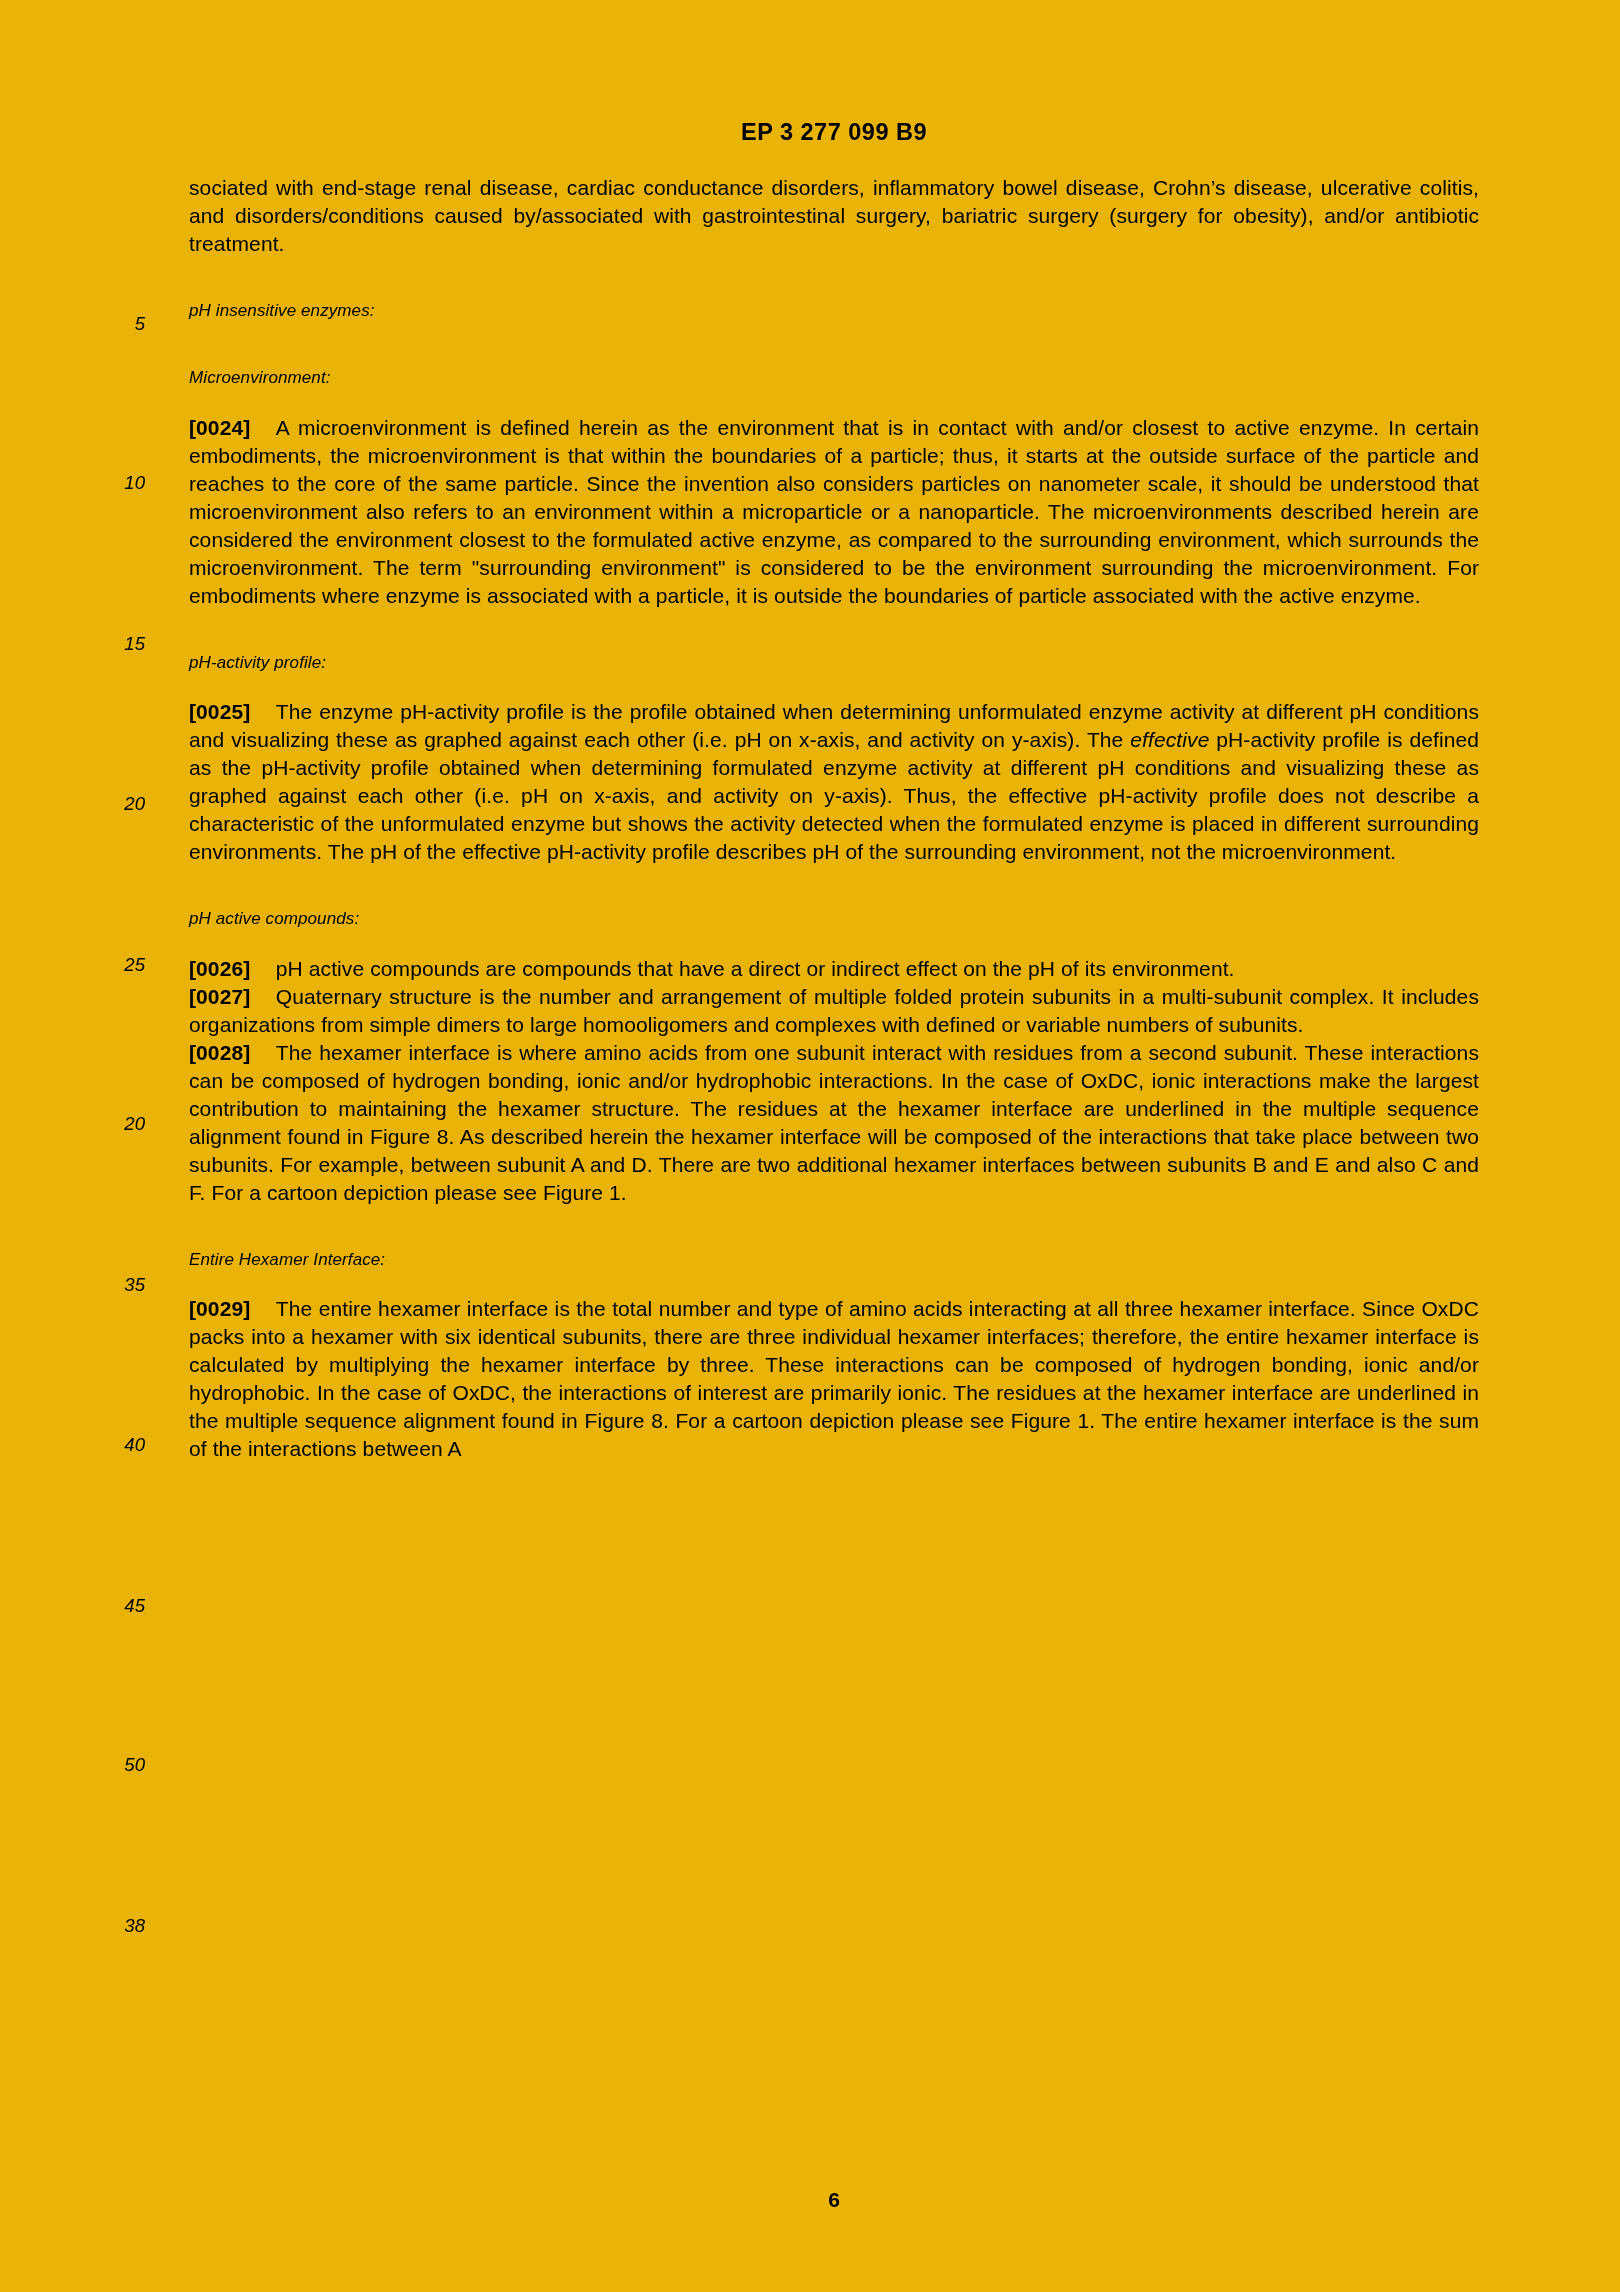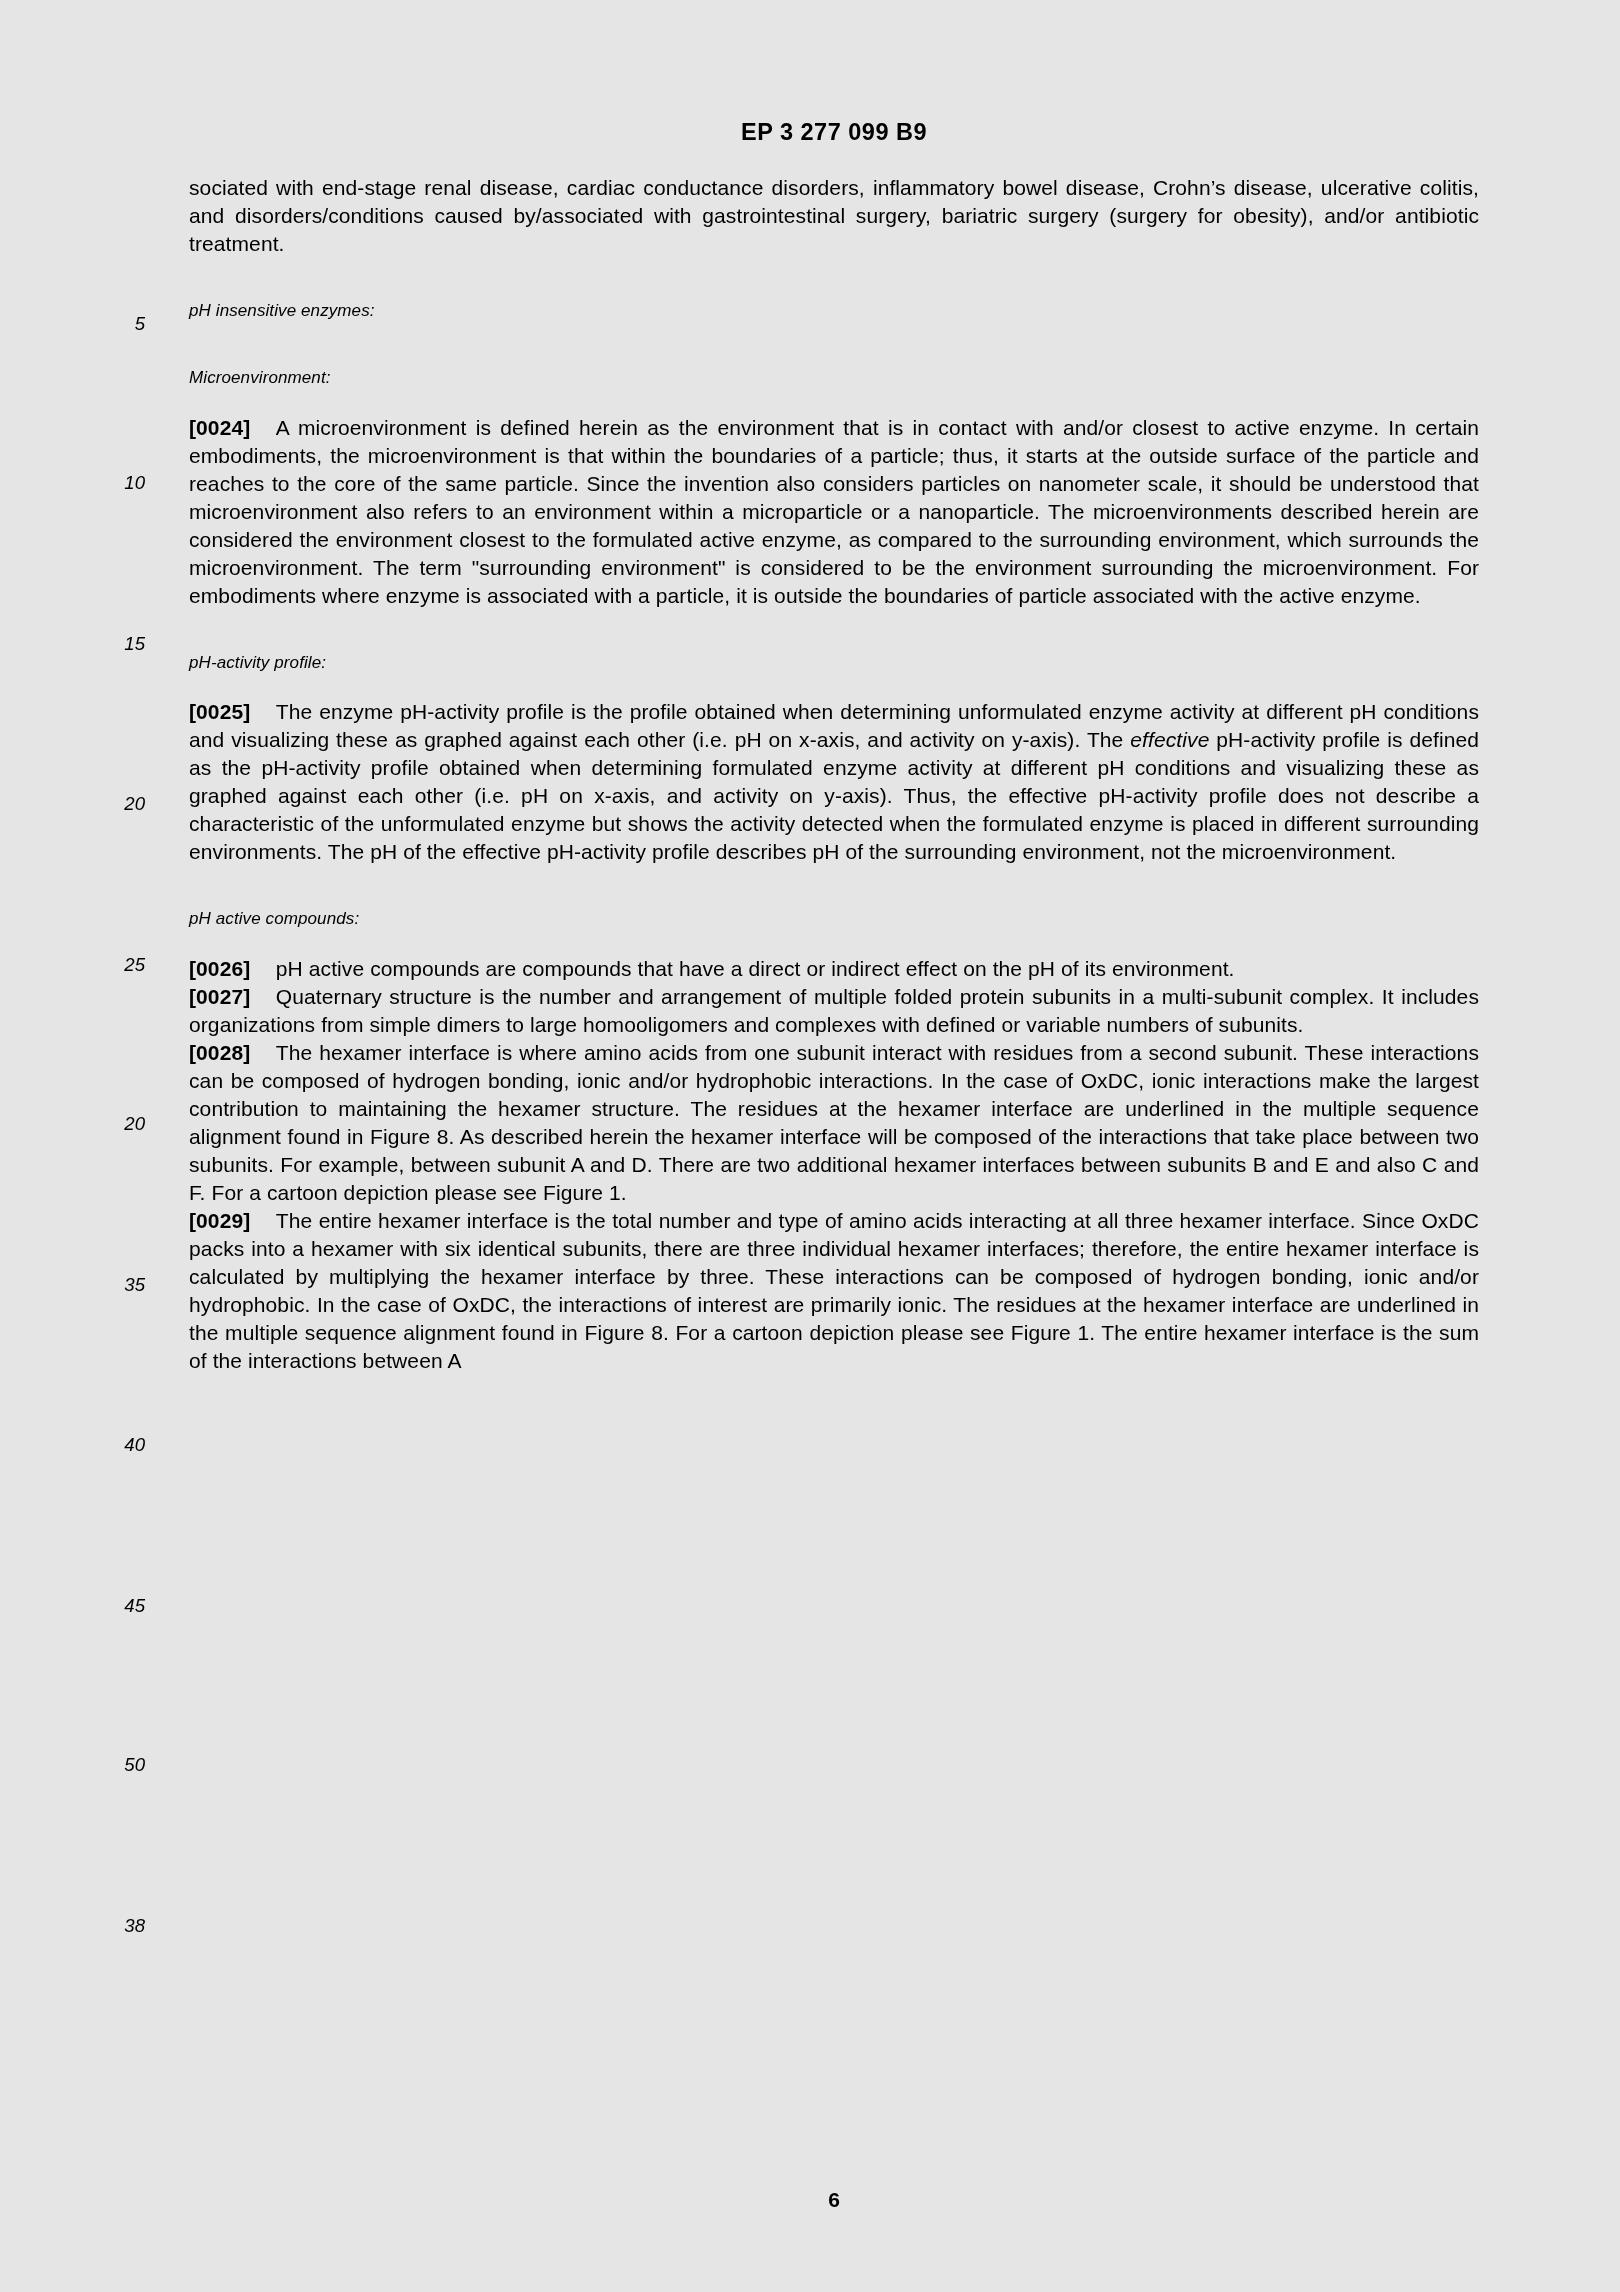--- a/index.html
+++ b/index.html
@@ -4,21 +4,21 @@
 <style>
   html, body {
     margin: 0;
     padding: 0;
     background: #ffffff;
   }
   .page {
     position: relative;
     width: 1620px;
     height: 2293px;
-    background: #e5e5e5;
+    background: #eab308;
     font-family: "Liberation Sans", sans-serif;
     color: #000000;
     overflow: hidden;
   }
   .header {
     position: absolute;
     top: 119px;
     left: 189px;
     width: 1290px;
     text-align: center;
@@ -101,20 +101,21 @@
     <h2 class="sec-heading">pH-activity profile:</h2>
     <p class="body-para"><span class="para-tag">[0025]</span><span>The enzyme pH-activity profile is the profile obtained when determining unformulated enzyme activity at different pH conditions and visualizing these as graphed against each other (i.e. pH on x-axis, and activity on y-axis). The </span><i>effective</i><span> pH-activity profile is defined as the pH-activity profile obtained when determining formulated enzyme activity at different pH conditions and visualizing these as graphed against each other (i.e. pH on x-axis, and activity on y-axis). Thus, the effective pH-activity profile does not describe a characteristic of the unformulated enzyme but shows the activity detected when the formulated enzyme is placed in different surrounding environments. The pH of the effective pH-activity profile describes pH of the surrounding environment, not the microenvironment.</span></p>
 
     <h2 class="sec-heading">pH active compounds:</h2>
     <p class="body-para"><span class="para-tag">[0026]</span><span>pH active compounds are compounds that have a direct or indirect effect on the pH of its environment.</span></p>
 
     <p class="body-para"><span class="para-tag">[0027]</span><span>Quaternary structure is the number and arrangement of multiple folded protein subunits in a multi-subunit complex. It includes organizations from simple dimers to large homooligomers and complexes with defined or variable numbers of subunits.</span></p>
 
     <p class="body-para"><span class="para-tag">[0028]</span><span>The hexamer interface is where amino acids from one subunit interact with residues from a second subunit. These interactions can be composed of hydrogen bonding, ionic and/or hydrophobic interactions. In the case of OxDC, ionic interactions make the largest contribution to maintaining the hexamer structure. The residues at the hexamer interface are underlined in the multiple sequence alignment found in Figure 8. As described herein the hexamer interface will be composed of the interactions that take place between two subunits. For example, between subunit A and D. There are two additional hexamer interfaces between subunits B and E and also C and F. For a cartoon depiction please see Figure 1.</span></p>
 
+    <h2 class="sec-heading">Entire Hexamer Interface:</h2>
     <p class="body-para"><span class="para-tag">[0029]</span><span>The entire hexamer interface is the total number and type of amino acids interacting at all three hexamer interface. Since OxDC packs into a hexamer with six identical subunits, there are three individual hexamer interfaces; therefore, the entire hexamer interface is calculated by multiplying the hexamer interface by three. These interactions can be composed of hydrogen bonding, ionic and/or hydrophobic. In the case of OxDC, the interactions of interest are primarily ionic. The residues at the hexamer interface are underlined in the multiple sequence alignment found in Figure 8. For a cartoon depiction please see Figure 1. The entire hexamer interface is the sum of the interactions between A</span></p>
 
   </div>
 
   <div class="pagenum">6</div>
 
 </div>
 
 
 </body></html>

